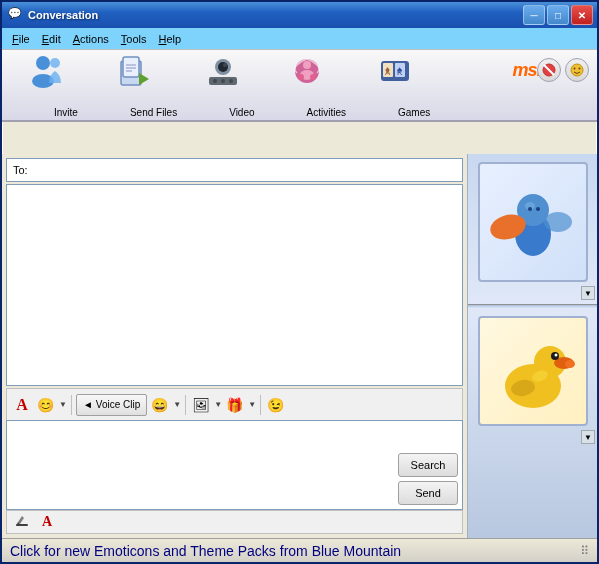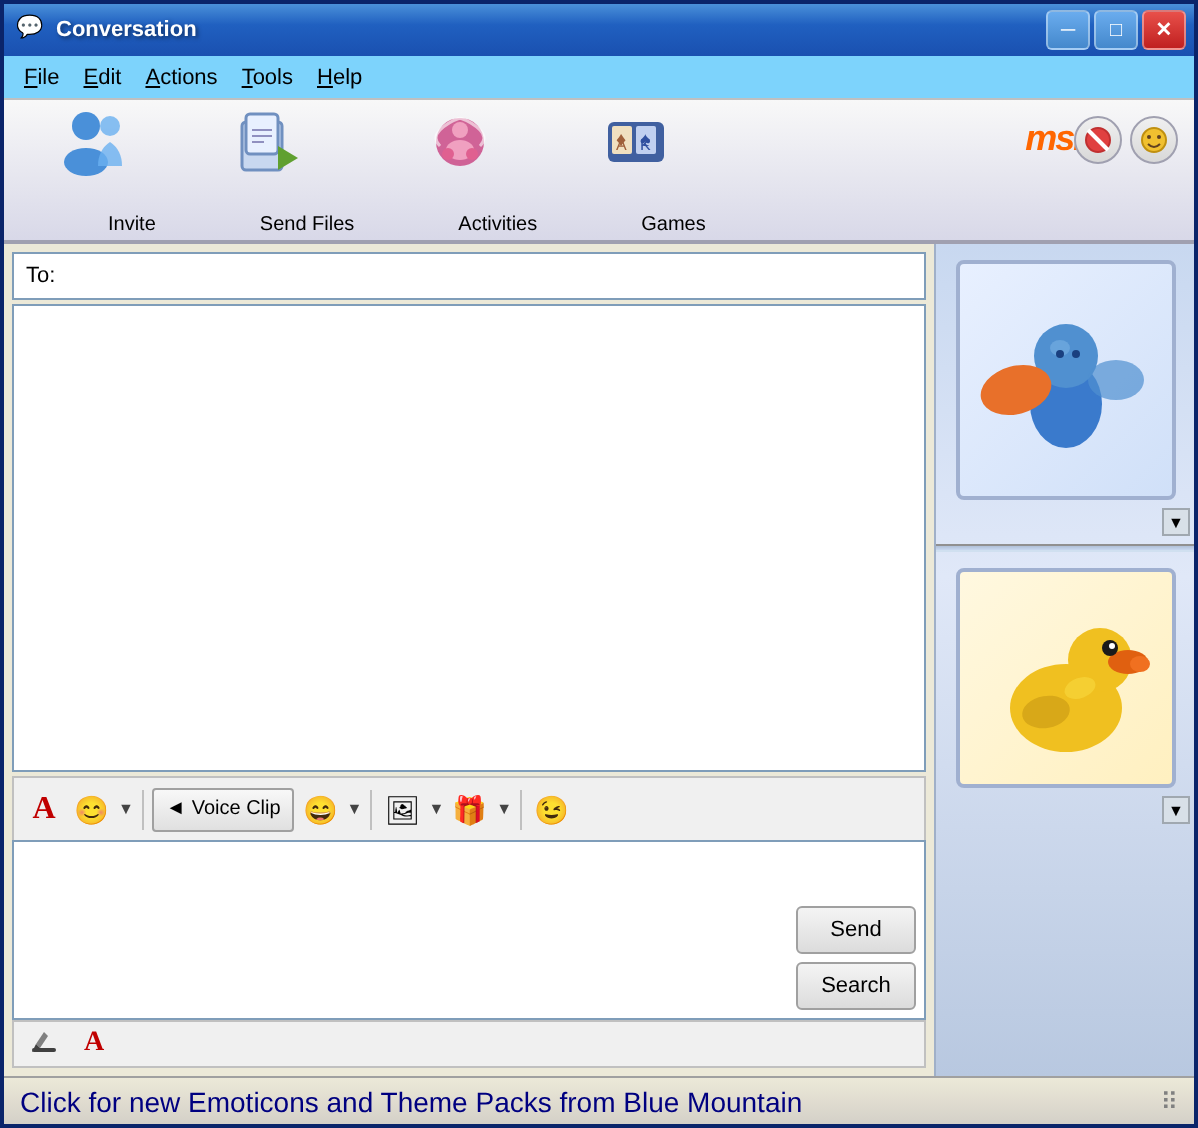--- a/index.html
+++ b/index.html
@@ -158,20 +158,21 @@
       justify-content: center;
       font-size: 14px;
       cursor: pointer;
     }
 
     
     .main-area {
       display: flex;
       flex: 1;
       overflow: hidden;
+      margin-top: 32px;
     }
 
     
     .left-panel {
       flex: 1;
       display: flex;
       flex-direction: column;
       padding: 4px;
       background: #ece9d8;
     }
@@ -405,20 +406,34 @@
             <rect x="6" y="4" width="16" height="20" rx="2" fill="#e8f0ff" stroke="#7090c0" stroke-width="1.5"></rect>
             <line x1="9" y1="12" x2="19" y2="12" stroke="#9090c0" stroke-width="1"></line>
             <line x1="9" y1="15" x2="19" y2="15" stroke="#9090c0" stroke-width="1"></line>
             <line x1="9" y1="18" x2="15" y2="18" stroke="#9090c0" stroke-width="1"></line>
             <polygon points="22,20 32,26 22,32" fill="#60a030"></polygon>
           </svg>
         </div>
         <span class="toolbar-label">Send Files</span>
       </div>
 
+      <div class="toolbar-btn">
+        <div class="toolbar-icon">
+          <svg width="36" height="36" viewBox="0 0 36 36">
+            <circle cx="18" cy="14" r="8" fill="#8090a0"></circle>
+            <circle cx="18" cy="14" r="5" fill="#202830"></circle>
+            <circle cx="20" cy="12" r="2" fill="#404858"></circle>
+            <rect x="4" y="24" width="28" height="8" rx="2" fill="#606870"></rect>
+            <circle cx="10" cy="28" r="2" fill="#404850"></circle>
+            <circle cx="18" cy="28" r="2" fill="#404850"></circle>
+            <circle cx="26" cy="28" r="2" fill="#404850"></circle>
+          </svg>
+        </div>
+        <span class="toolbar-label">Video</span>
+      </div>
 
 
       <div class="toolbar-btn">
         <div class="toolbar-icon">
           <svg width="36" height="36" viewBox="0 0 36 36">
             <circle cx="18" cy="18" r="12" fill="#c84080" opacity="0.8"></circle>
             <circle cx="18" cy="12" r="4" fill="#f0a0c0"></circle>
             <ellipse cx="18" cy="22" rx="7" ry="5" fill="#f0a0c0"></ellipse>
             <path d="M8 20 Q4 16 8 12 Q12 8 18 6" stroke="#ffffff" stroke-width="1.5" fill="none" opacity="0.6"></path>
             <path d="M28 20 Q32 16 28 12 Q24 8 18 6" stroke="#ffffff" stroke-width="1.5" fill="none" opacity="0.6"></path>
@@ -506,22 +521,22 @@
 
         <div class="fmt-separator"></div>
 
         <button class="fmt-btn">😉</button>
       </div>
 
       <div class="input-area">
         <textarea class="input-textarea" style=""></textarea>
         
         <div class="send-buttons">
+          <button class="send-btn">Search</button>
           <button class="send-btn">Send</button>
-          <button class="send-btn">Search</button>
         </div>
       </div>
 
       <div class="bottom-format-bar">
         <button class="fmt-btn">
           <svg width="16" height="16" viewBox="0 0 16 16">
             <rect x="2" y="10" width="12" height="2" rx="1" fill="#404040"></rect>
             <path d="M4 8 L8 2 L10 4 L6 10 Z" fill="#808080"></path>
             <path d="M2 12 L4 8 L6 10 Z" fill="#404040"></path>
           </svg>

